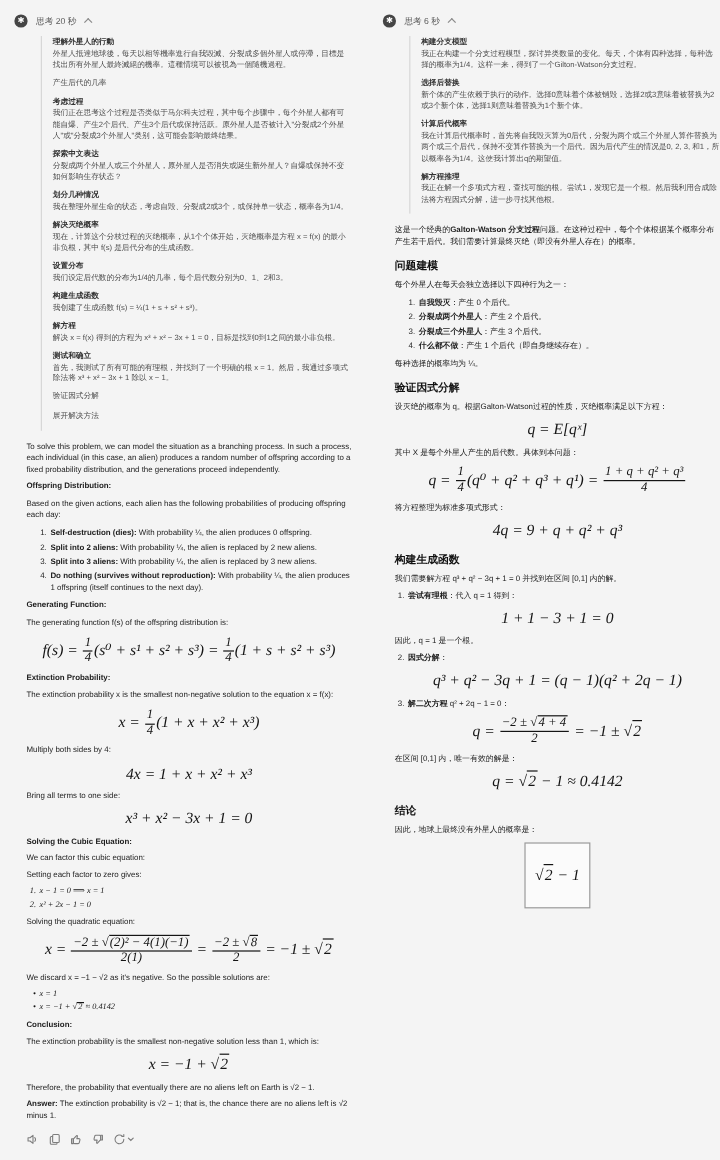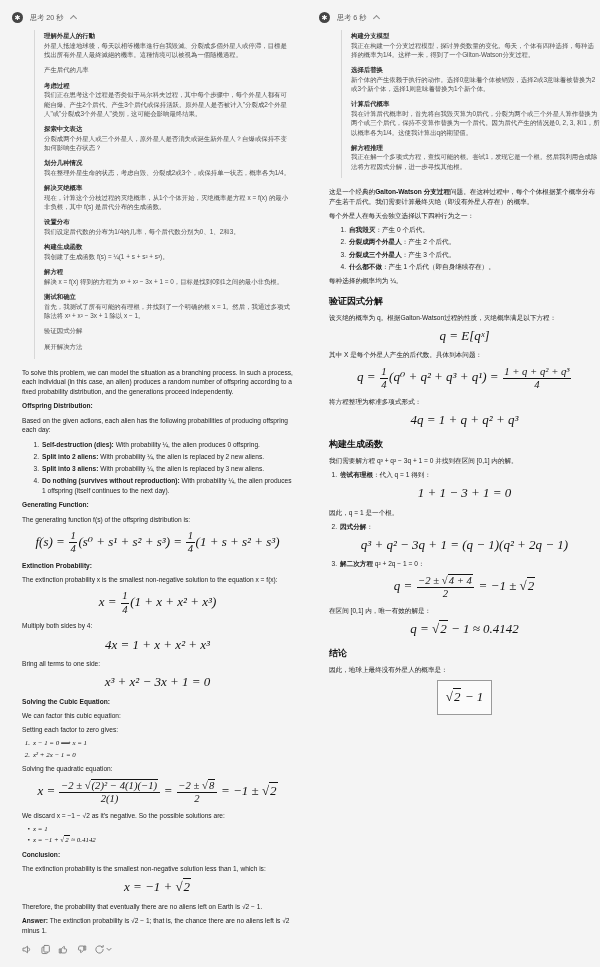--- a/index.html
+++ b/index.html
@@ -28,21 +28,21 @@
   .ind{margin-left:13px;}
   .math{text-align:center;font-family:"Liberation Serif","DejaVu Serif",serif;font-style:italic;
     font-size:13px;color:#141414;margin:5.5px 0;line-height:1.3;}
   .math.inline{text-align:left;font-size:6.9px;margin:2.5px 0;}
   .frac{display:inline-flex;flex-direction:column;align-items:center;vertical-align:middle;
     line-height:1.15;font-size:0.82em;margin:0 1px;}
   .frac .num{border-bottom:0.7px solid currentColor;padding:0 1.5px;}
   .frac .den{padding:0 1.5px;}
   .sqrt{white-space:nowrap;}
   .rbar{border-top:0.7px solid currentColor;padding:0 1px;}
-  .abox{display:inline-block;border:1px solid #9a9a9a;background:#fbfbfb;padding:8px 8px;font-style:italic;}
+  .abox{display:inline-block;border:1px solid #9a9a9a;background:#fbfbfb;padding:18px 8px;font-style:italic;}
   
   .actions{display:flex;align-items:center;gap:7px;margin:9px 0 0 14px;}
   .act{display:flex;align-items:center;gap:1px;cursor:pointer;}
   .act svg{display:block;}
 </style>
 </head>
 <body>
 
 <div class="columns">
 
@@ -232,20 +232,21 @@
           <div class="t-title b">计算后代概率</div>
           <div class="t-body">我在计算后代概率时，首先将自我毁灭算为0后代，分裂为两个或三个外星人算作替换为两个或三个后代，保持不变算作替换为一个后代。因为后代产生的情况是0, 2, 3, 和1，所以概率各为1/4。这使我计算出q的期望值。</div>
         </div>
         <div class="t-step">
           <div class="t-title b">解方程推理</div>
           <div class="t-body">我正在解一个多项式方程，查找可能的根。尝试1，发现它是一个根。然后我利用合成除法将方程因式分解，进一步寻找其他根。</div>
         </div>
       </div>
     <div class="main">
         <p>这是一个经典的<b>Galton-Watson 分支过程</b>问题。在这种过程中，每个个体根据某个概率分布产生若干后代。我们需要计算最终灭绝（即没有外星人存在）的概率。</p>
+        <h3>问题建模</h3>
         <p>每个外星人在每天会独立选择以下四种行为之一：</p>
         <div>
           <div class="li">
             <span class="n">1.</span>
             <span><b>自我毁灭</b>：产生 0 个后代。</span>
           </div>
           <div class="li">
             <span class="n">2.</span>
             <span><b>分裂成两个外星人</b>：产生 2 个后代。</span>
           </div>
@@ -264,21 +265,21 @@
         <div class="math"><span>q = E[qˣ]</span></div>
         <p>其中 X 是每个外星人产生的后代数。具体到本问题：</p>
         <div class="math"><span>q = <span class="frac">
               <span class="num"><span>1</span></span>
               <span class="den"><span>4</span></span>
             </span>(q⁰ + q² + q³ + q¹) = <span class="frac">
               <span class="num"><span>1 + q + q² + q³</span></span>
               <span class="den"><span>4</span></span>
             </span></span></div>
         <p>将方程整理为标准多项式形式：</p>
-        <div class="math"><span>4q = 1 + q + q² + q³</span></div>
+        <div class="math"><span>4q = 9 + q + q² + q³</span></div>
         <h3>构建生成函数</h3>
         <p>我们需要解方程 q³ + q² − 3q + 1 = 0 并找到在区间 [0,1] 内的解。</p>
         <p class="li">
           <span class="n">1.</span>
           <span><b>尝试有理根</b>：代入 q = 1 得到：</span>
         </p>
         <div class="math"><span>1 + 1 − 3 + 1 = 0</span></div>
         <p class="ind">因此，q = 1 是一个根。</p>
         <p class="li">
           <span class="n">2.</span>

